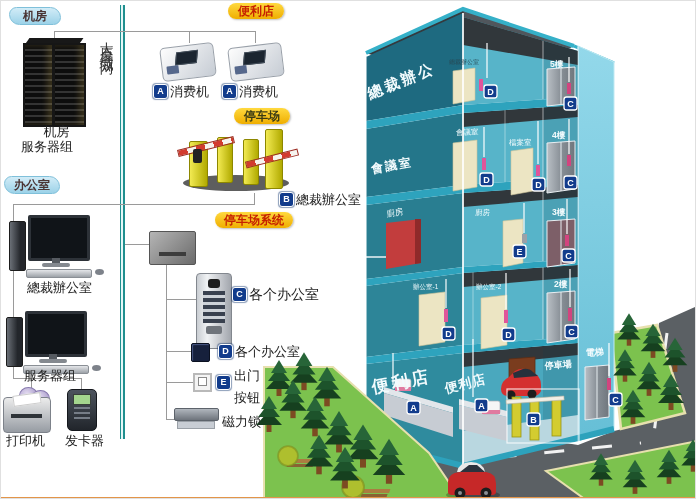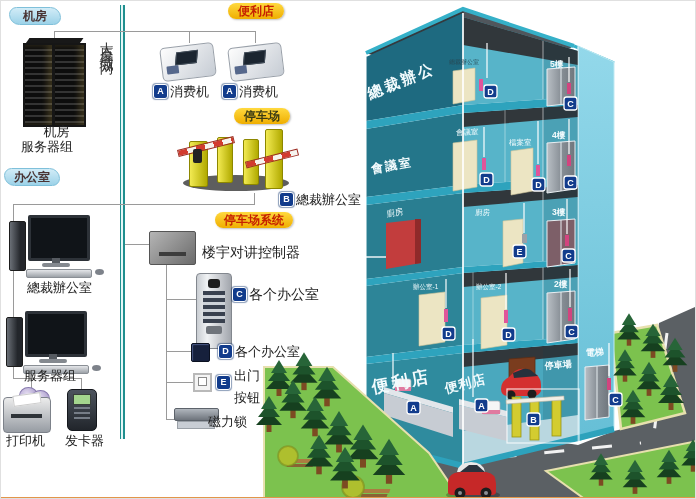--- a/index.html
+++ b/index.html
@@ -377,21 +377,21 @@
   <div class="abs vline" style="left:165px;top:262px;height:156px"></div>
   <div class="abs hline" style="left:165px;top:298px;width:30px"></div>
   <div class="abs hline" style="left:165px;top:350px;width:25px"></div>
   <div class="abs hline" style="left:165px;top:381px;width:27px"></div>
   <div class="abs hline" style="left:165px;top:418px;width:13px"></div>
   <div class="abs hline" style="left:12px;top:377px;width:68px"></div>
   <div class="abs vline" style="left:30px;top:377px;height:15px"></div>
   <div class="abs vline" style="left:80px;top:377px;height:11px"></div>
 
   <div class="abs tab tab-blue" style="left:8px;top:6px;width:50px;height:16px">机房</div>
-  <div class="abs tab tab-blue" style="left:3px;top:167px;width:54px;height:16px">办公室</div>
+  <div class="abs tab tab-blue" style="left:3px;top:175px;width:54px;height:16px">办公室</div>
   <div class="abs tab tab-yellow" style="left:227px;top:2px;width:56px;height:16px">便利店</div>
   <div class="abs tab tab-yellow t-dark" style="left:233px;top:107px;width:56px;height:16px">停车场</div>
   <div class="abs tab tab-yellow" style="left:214px;top:211px;width:78px;height:16px">停车场系统</div>
 
   <div class="abs racktop" style="left:26px;top:37px;width:54px"></div>
   <div class="abs rack" style="left:22px;top:42px"></div>
   <div class="abs rack" style="left:52px;top:42px;width:29px"></div>
   <div class="abs lbl" style="left:28px;top:122px;width:55px;text-align:center">机房</div>
   <div class="abs lbl" style="left:20px;top:137px;width:70px;text-align:left">服务器组</div>
 
@@ -425,21 +425,20 @@
   <div class="abs monitor" style="left:27px;top:214px;width:56px;height:40px"></div>
   <div class="abs mstand" style="left:51px;top:257px;width:8px;height:5px"></div>
   <div class="abs mbase" style="left:41px;top:262px;width:28px;height:4px"></div>
   <div class="abs keyb" style="left:25px;top:268px;width:64px;height:7px"></div>
   <div class="abs mouse" style="left:94px;top:268px;width:9px;height:6px"></div>
   <div class="abs lbl" style="left:26px;top:278px">總裁辦公室</div>
 
   <div class="abs ctrl" style="left:148px;top:230px;width:45px;height:32px">
     <div class="abs ctrl-strip" style="left:9px;top:20px"></div>
   </div>
-  <div class="abs lbl" style="left:201px;top:243px;font-size:14px">楼宇对讲控制器</div>
 
   <div class="abs icom" style="left:195px;top:272px;width:34px;height:74px">
     <div class="icam"></div>
       <div class="ikeys"></div>
       <div class="ispk"></div>
   </div>
   <div class="abs badge" style="left:231px;top:286px">C</div>
   <div class="abs lbl" style="left:248px;top:285px;font-size:14px">各个办公室</div>
 
   <div class="abs reader" style="left:190px;top:342px;width:17px;height:17px"></div>
@@ -448,21 +447,21 @@
 
   <div class="abs exitbtn" style="left:192px;top:372px;width:15px;height:15px">
     <div class="exitbtn-in"></div>
   </div>
   <div class="abs badge" style="left:215px;top:374px">E</div>
   <div class="abs lbl" style="left:233px;top:366px">出门</div>
   <div class="abs lbl" style="left:233px;top:388px">按钮</div>
 
   <div class="abs lock" style="left:173px;top:407px;width:43px;height:11px"></div>
   <div class="abs lockplate" style="left:176px;top:420px;width:36px;height:6px"></div>
-  <div class="abs lbl" style="left:207px;top:412px">磁力锁</div>
+  <div class="abs lbl" style="left:221px;top:412px">磁力锁</div>
 
   <div class="abs tower" style="left:5px;top:316px;width:15px;height:48px"></div>
   <div class="abs monitor" style="left:24px;top:310px;width:56px;height:40px"></div>
   <div class="abs mstand" style="left:48px;top:353px;width:8px;height:5px"></div>
   <div class="abs mbase" style="left:38px;top:358px;width:28px;height:4px"></div>
   <div class="abs keyb" style="left:22px;top:364px;width:64px;height:7px"></div>
   <div class="abs mouse" style="left:91px;top:364px;width:9px;height:6px"></div>
   <div class="abs lbl" style="left:23px;top:364px;top:366px">服务器组</div>
 
   <div class="abs disc" style="left:18px;top:386px;width:17px;height:15px"></div>

